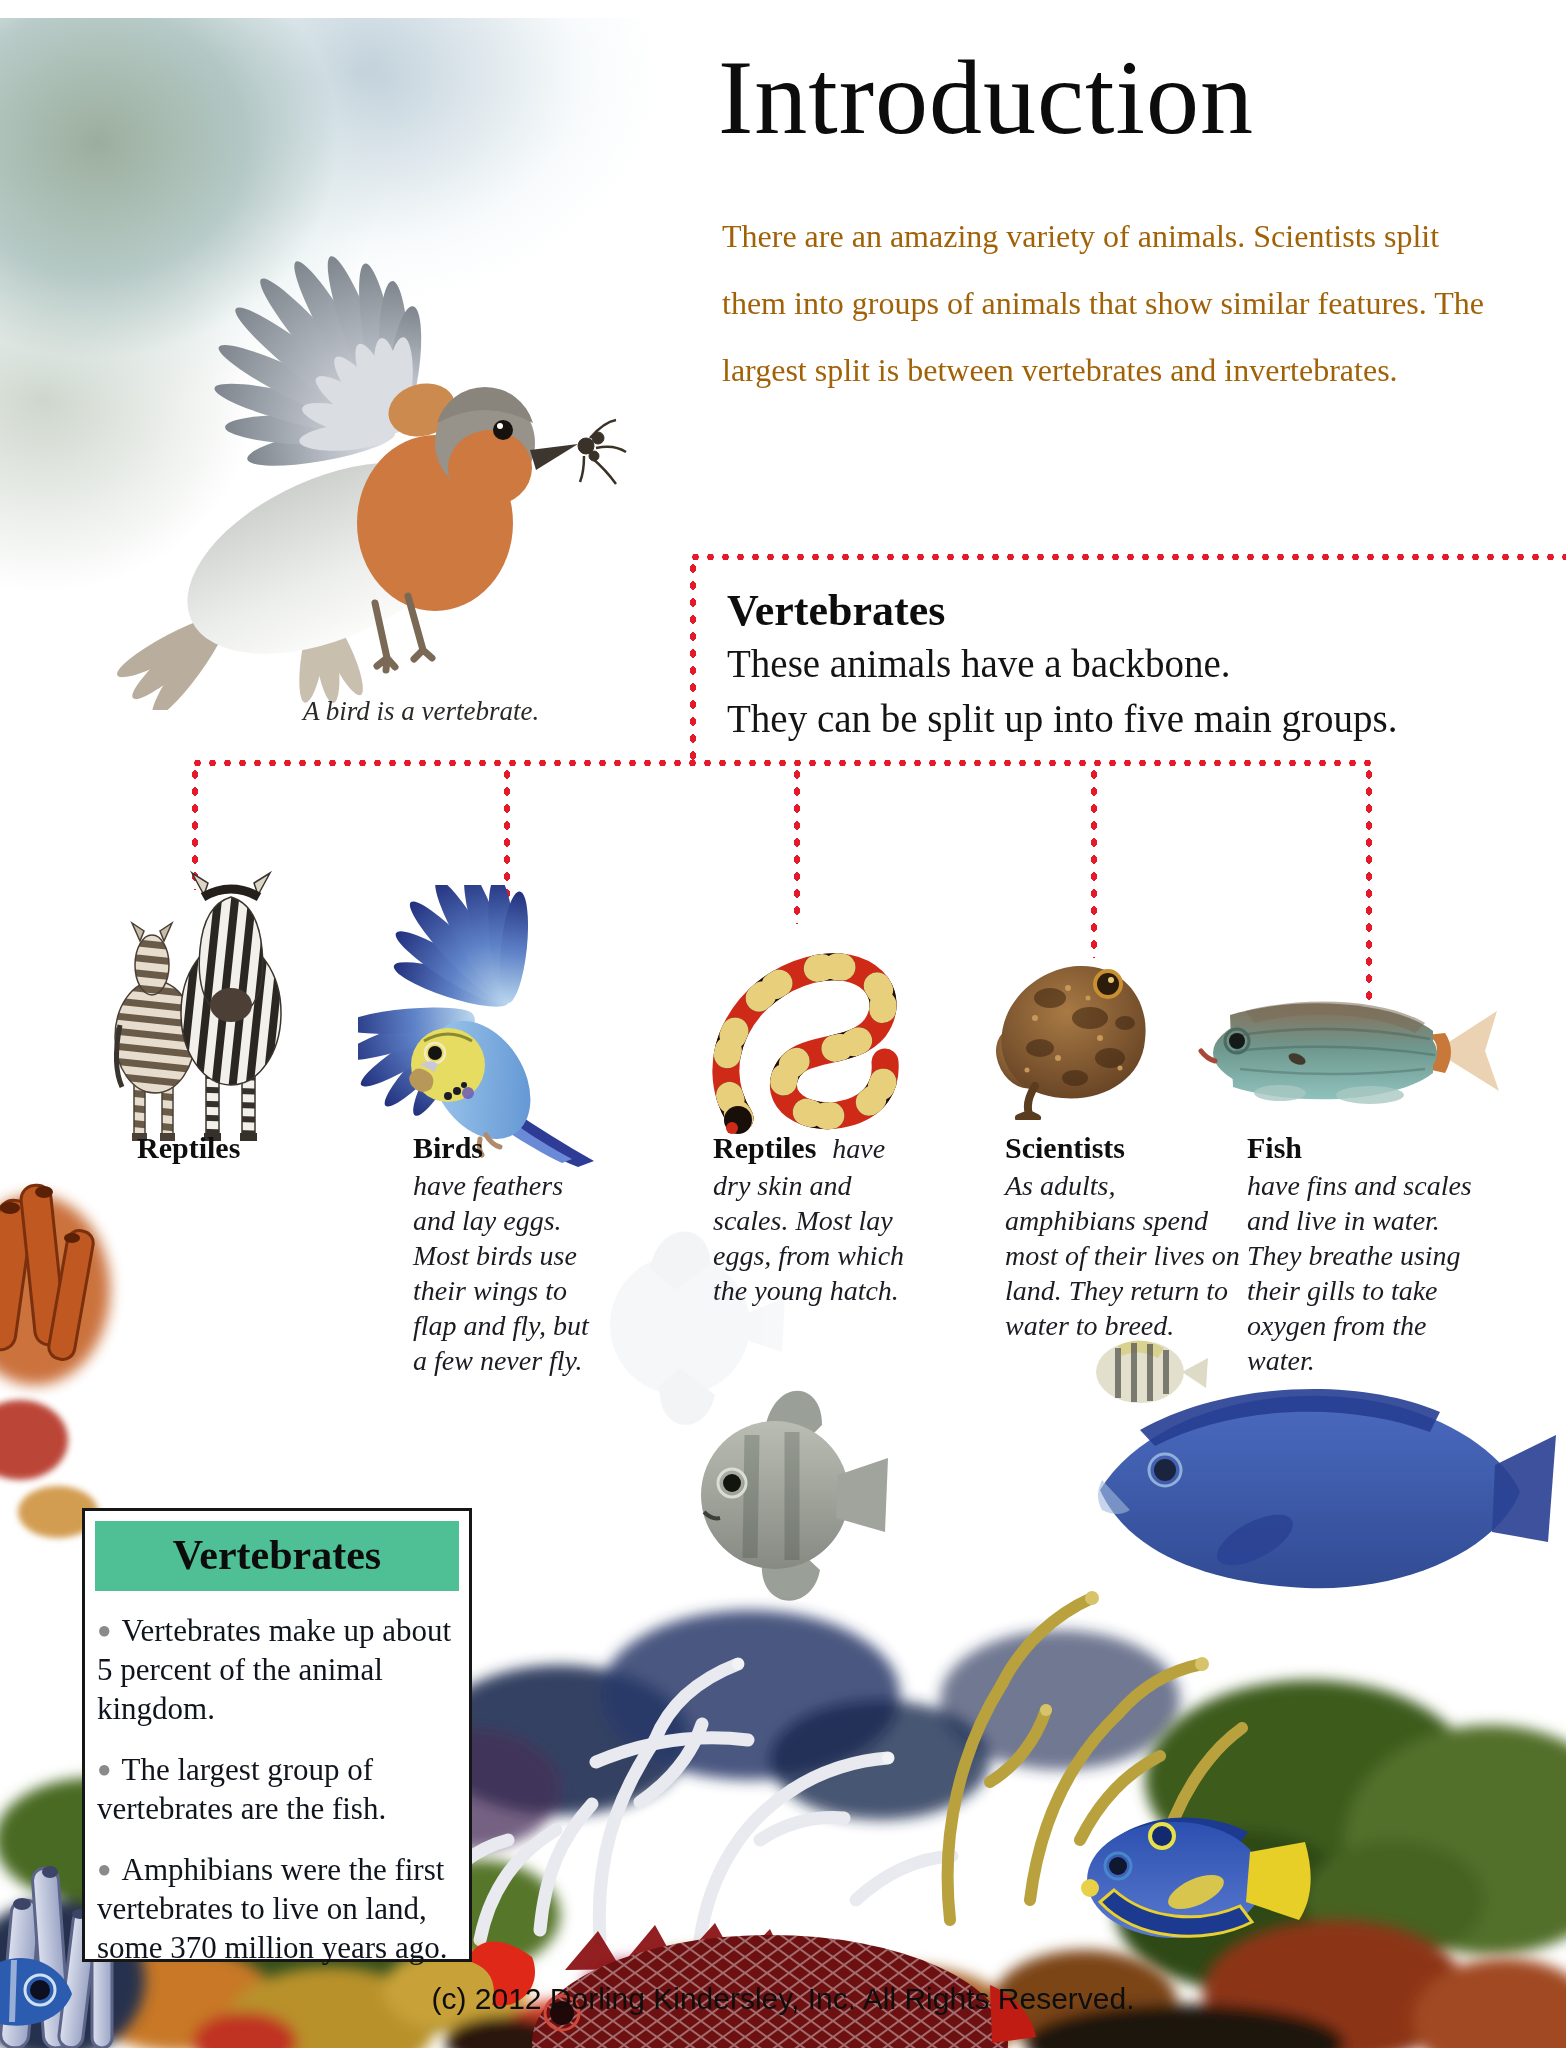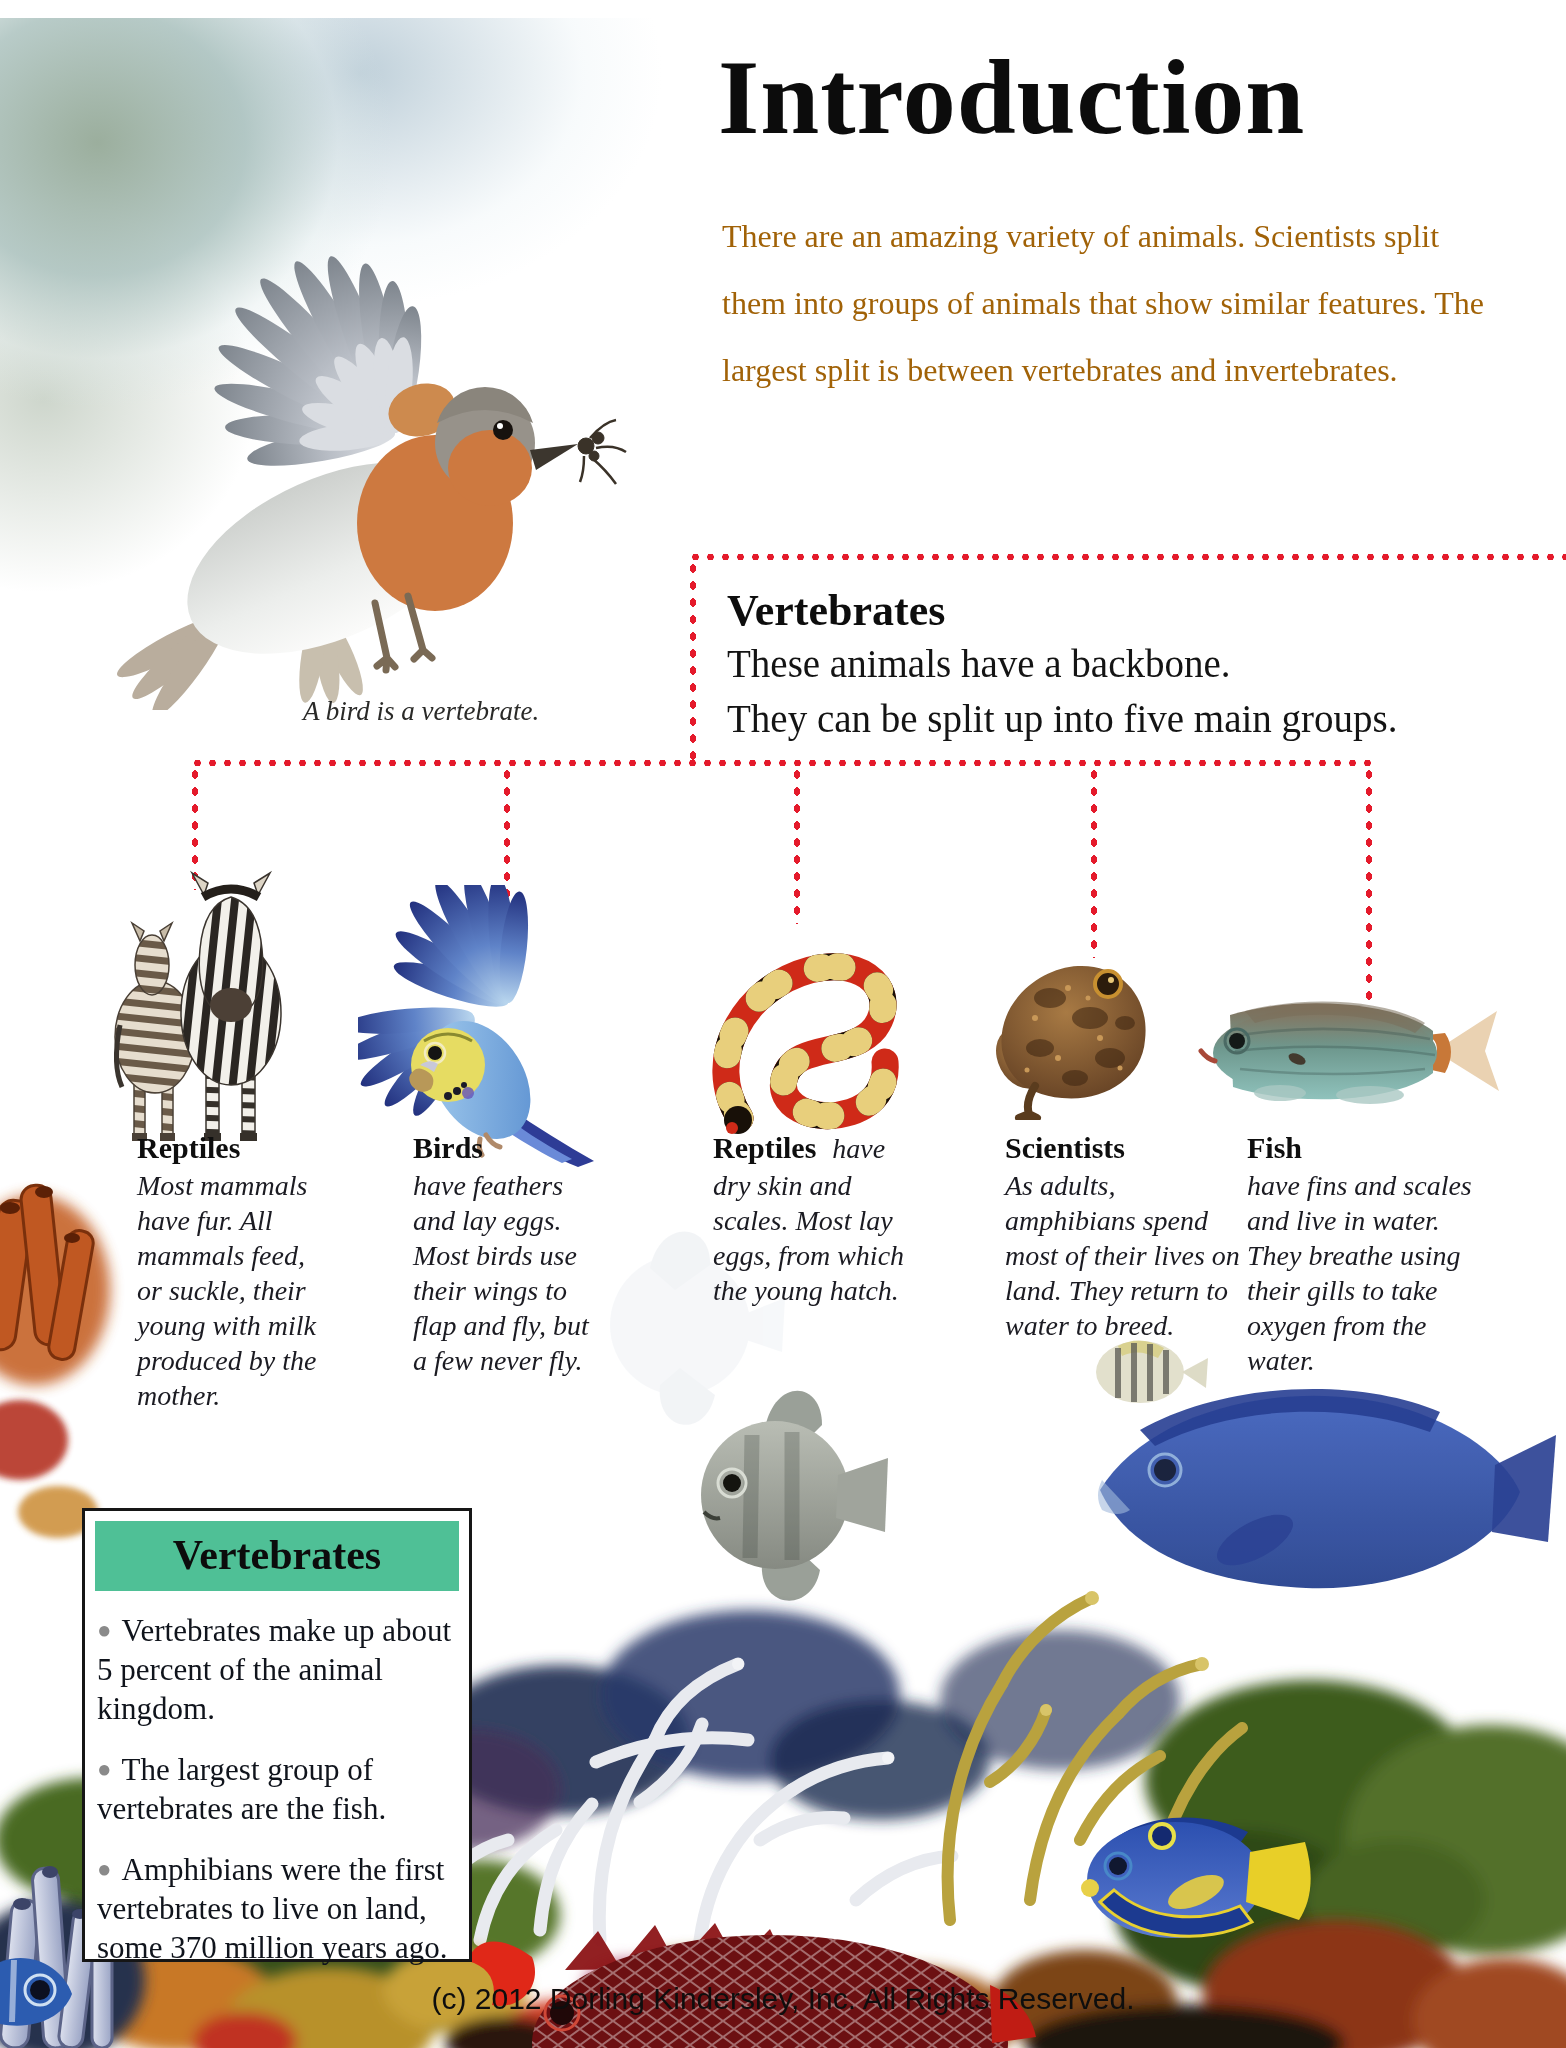--- a/index.html
+++ b/index.html
@@ -321,21 +321,21 @@
         </g>
       </g>
 
       <g stroke="#7a6a55" stroke-width="7" fill="none" stroke-linecap="round">
         <path d="M385,585 L397,640 M397,640 l-10,8 M397,640 l8,9 M397,640 l-1,12"></path>
         <path d="M418,578 L433,632 M433,632 l-9,9 M433,632 l9,8"></path>
       </g>
     </svg>
   </div>
 
-  <div class="abs title" style="left:718px;top:42px;width:740px;font-weight:bold;">Introduction</div>
+  <div class="abs title" style="left:718px;top:42px;width:740px;">Introduction</div>
   <div class="abs intro-par" style="left:722px;top:203px;width:770px;">There are an amazing variety of animals. Scientists split them into groups of animals that show similar features. The largest split is between vertebrates and invertebrates.</div>
 
   <div class="abs dots-h" style="left:688px;top:552px;width:878px;"></div>
   <div class="abs dots-v" style="left:688px;top:560px;height:208px;"></div>
   <div class="abs dots-h" style="left:190px;top:758px;width:1184px;"></div>
   <div class="abs dots-v" style="left:190px;top:766px;height:124px;"></div>
   <div class="abs dots-v" style="left:502px;top:766px;height:186px;"></div>
   <div class="abs dots-v" style="left:792px;top:766px;height:158px;"></div>
   <div class="abs dots-v" style="left:1089px;top:766px;height:192px;"></div>
   <div class="abs dots-v" style="left:1364px;top:766px;height:238px;"></div>
@@ -511,21 +511,20 @@
       <ellipse cx="95" cy="100" rx="26" ry="8" fill="rgba(170,200,195,.8)"></ellipse>
       <circle cx="52" cy="48" r="8" fill="#141a18"></circle>
         <circle cx="52" cy="48" r="12" fill="none" stroke="#4a6a64" stroke-width="3"></circle>
       <path d="M16,58 q6,8 14,10" stroke="#a84838" stroke-width="5" fill="none" stroke-linecap="round"></path>
       <ellipse cx="112" cy="66" rx="9" ry="5" fill="#433a2e" transform="rotate(24 112 66)"></ellipse>
     </svg>
   </div>
 
   <div class="abs group" style="left:137px;top:1128px;width:195px;">
     <span class="g-head">Reptiles</span>
-    <span class="g-body">Most mammals have fur. All mammals feed, or suckle, their young with milk produced by the mother.</span>
   </div>
   <div class="abs group" style="left:413px;top:1128px;width:185px;">
     <span class="g-head">Birds</span>
     <span class="g-body">have feathers and lay eggs. Most birds use their wings to flap and fly, but a few never fly.</span>
   </div>
   <div class="abs group inline-head" style="left:713px;top:1128px;width:195px;">
     <span class="g-head">Reptiles</span>
     <span class="g-body">have dry skin and scales. Most lay eggs, from which the young hatch.</span>
   </div>
   <div class="abs group" style="left:1005px;top:1128px;width:235px;">

